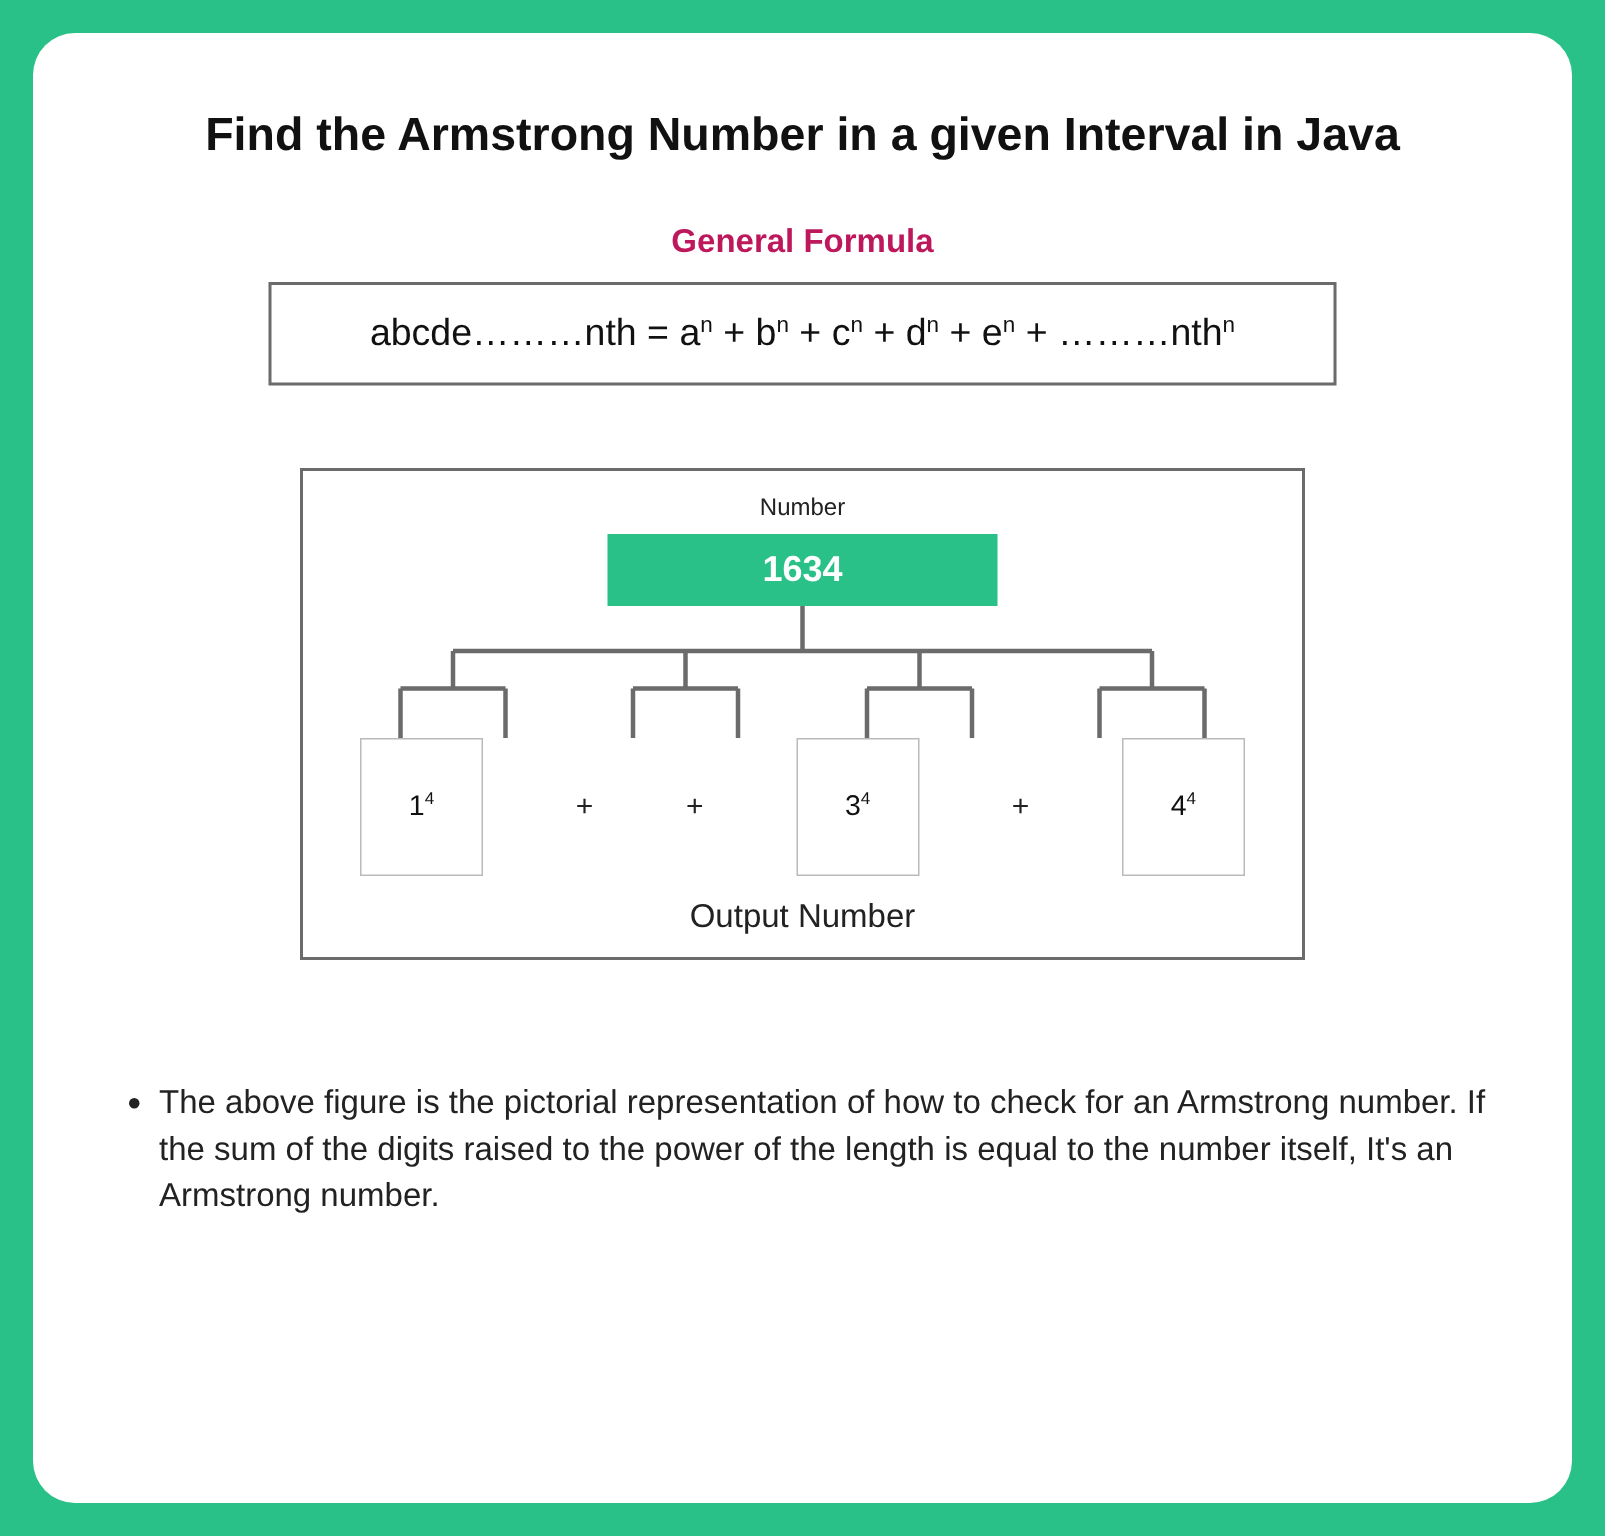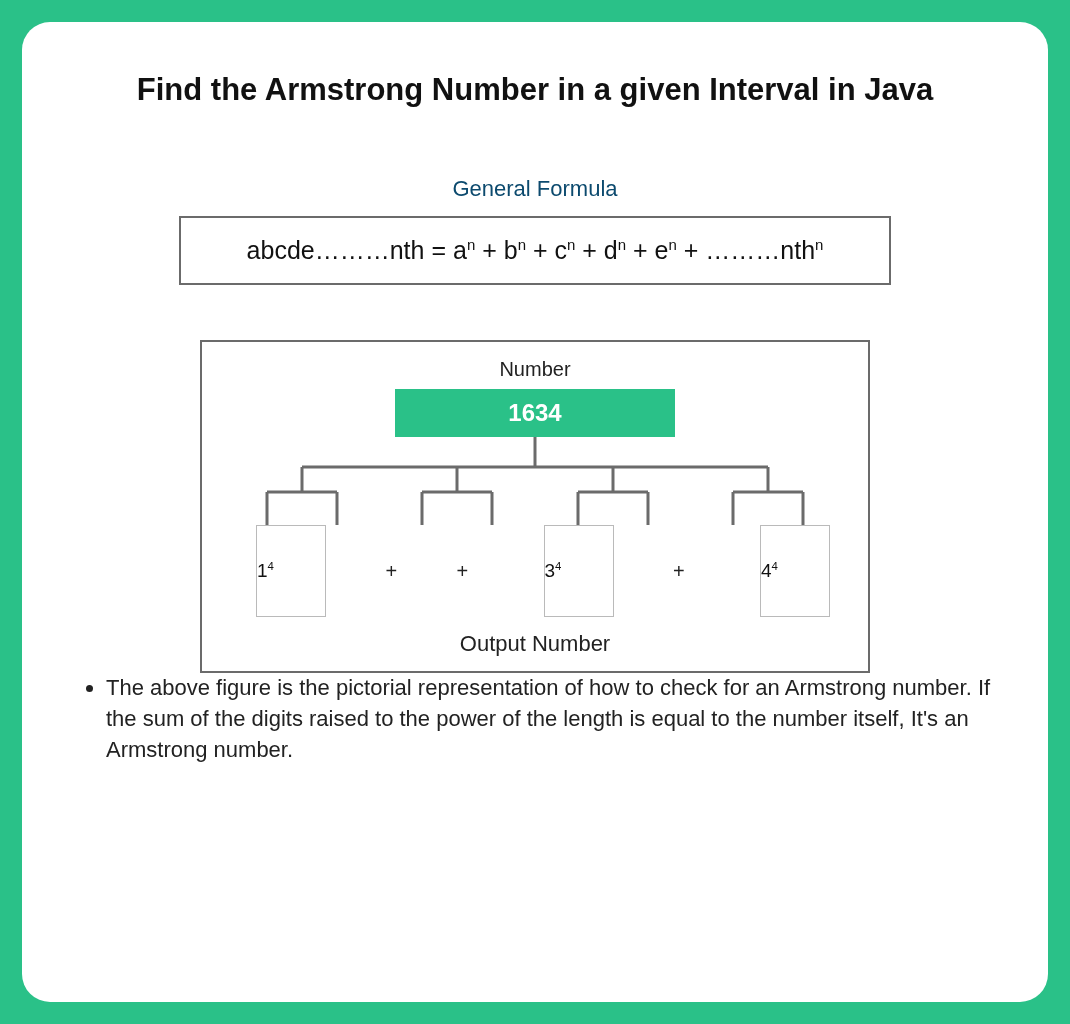--- a/index.html
+++ b/index.html
@@ -16,57 +16,57 @@
     width: 100%;
     height: 100%;
     padding: 50px 56px 40px 56px;
     position: relative;
   }
   .title {
     text-align: center;
     font-weight: 700;
     font-size: 31px;
     color: #111;
-    margin-bottom: 68px;
+    margin-bottom: 40px;
   }
   .subheading {
     text-align: center;
-    font-weight: 400;
+    font-weight: 700;
     font-size: 22px;
-    color: #0c4a6e;
+    color: #be185d;
     margin-bottom: 14px;
   }
   .formula-box {
     border: 2px solid #6b6b6b;
     width: 712px;
     margin: 0 auto 55px auto;
     padding: 18px 10px;
     text-align: center;
     font-size: 25px;
     color: #111;
   }
   .formula-box sup { font-size: 0.6em; }
   .diagram-outer {
     border: 2px solid #6b6b6b;
     width: 670px;
     margin: 0 auto;
     padding: 16px 20px 14px 20px;
   }
   .num-label {
     text-align: center;
-    font-size: 20px;
+    font-size: 16px;
     color: #222;
     margin-bottom: 8px;
   }
   .num-chip {
     background: #2ac188;
     color: #fff;
     font-weight: 700;
     font-size: 24px;
-    width: 280px;
+    width: 260px;
     margin: 0 auto;
     text-align: center;
     padding: 10px 0;
   }
   .connector-wrap {
     position: relative;
     height: 88px;
     width: 100%;
   }
   .connector-wrap svg {
@@ -75,40 +75,41 @@
     width: 100%; height: 100%;
   }
   .digits-row {
     display: flex;
     justify-content: space-between;
     align-items: center;
     padding: 0 18px;
   }
   .digit-box {
     border: 1px solid #bababa;
-    width: 70px;
+    width: 82px;
     height: 92px;
     display: flex;
     align-items: center;
+    justify-content: center;
     font-size: 19px;
     color: #111;
-    margin-left: 16px;
   }
   .digit-box sup { font-size: 0.6em; }
   .plus {
     font-size: 20px;
     color: #222;
   }
   .out-label {
     text-align: center;
     font-size: 22px;
     color: #222;
     margin-top: 14px;
   }
   .desc-list {
+    margin-top: 80px;
     padding-left: 28px;
   }
   .desc-list li {
     font-size: 22px;
     line-height: 1.4;
     color: #222;
     list-style: disc;
   }
 </style>
 </head>

